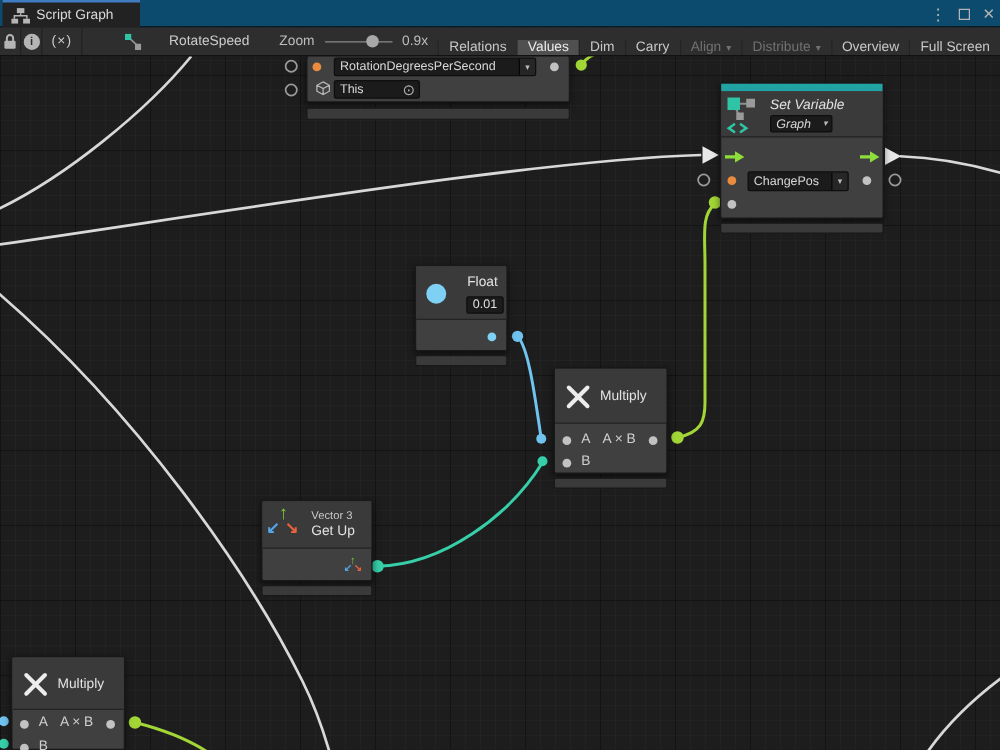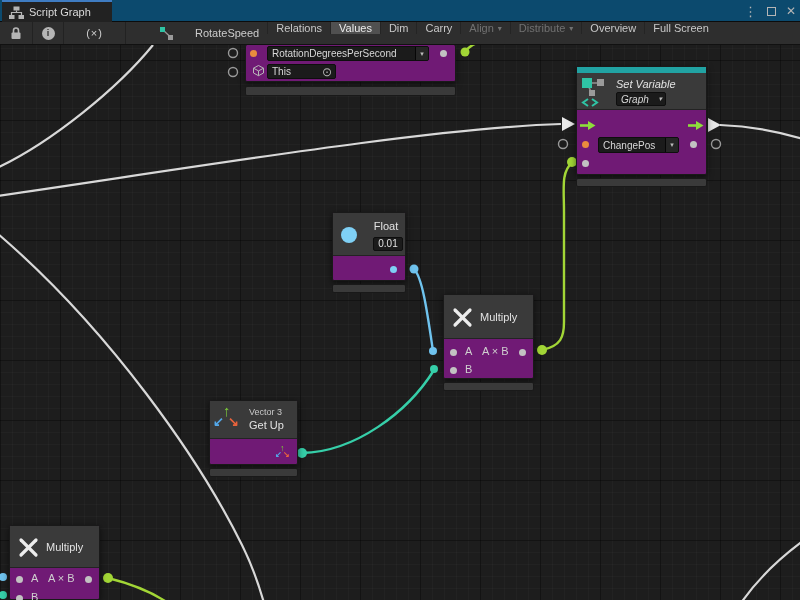--- a/index.html
+++ b/index.html
@@ -34,38 +34,38 @@
   .tbtn.b-lock { width:33px; }
   .tbtn.b-info { width:31px; }
   .tbtn.b-code { width:62px; font-size:11px; color:#cfcfcf; letter-spacing:1px; }
   .infocircle { width:13px; height:13px; border-radius:50%; background:#b5b5b5; color:#2d2d2d;
     font-weight:bold; font-size:9px; display:flex; align-items:center; justify-content:center; }
   .graph-ref { margin-left:34px; display:flex; align-items:center; gap:22px; color:#cccccc; }
   .zoom-sec { margin-left:24px; display:flex; align-items:center; gap:8px; color:#bdbdbd; }
   .slider { position:relative; width:54px; height:10px; }
   .slider .track { position:absolute; left:0; top:5px; width:54px; height:1px; background:#8a8a8a; }
   .slider .handle { position:absolute; left:33px; top:0; width:10px; height:10px; border-radius:50%; background:#a8a8a8; }
-  .viewbtns { margin-left:8px; display:flex; align-items:flex-start; }
+  .viewbtns { margin-left:8px; display:flex; align-items:flex-end; }
   .vbtn { display:flex; align-items:center; padding:0 8px; border-left:1px solid #242424; color:#c8c8c8; gap:4px; }
   .vbtn.active { background:#505050; color:#ececec; }
   .vbtn.disabled { color:#717171; }
   .vbtn .dd { font-size:8px; }
 
   
   .group { position:absolute; left:157px; top:183px; width:413px; height:331px; z-index:1;
     background:rgba(98,136,178,0.20); border:1px solid rgba(132,170,210,0.55); border-radius:7px;
     box-shadow:0 0 10px rgba(70,110,160,0.25); }
   .group-header { height:21px; background:rgba(134,168,206,0.35); border-radius:6px 6px 0 0;
     display:flex; align-items:center; padding-left:10px; color:#e6edf5; font-size:12px; }
 
   
   svg.wires { position:absolute; left:0; top:0; z-index:2; pointer-events:none; }
 
   
-  .node { position:absolute; z-index:3; background:#701a75; border:1px solid #191919; border-radius:2px;
+  .node { position:absolute; z-index:3; background:#404040; border:1px solid #191919; border-radius:2px;
     box-shadow:0 2px 6px rgba(0,0,0,0.55); }
   .nfooter { position:absolute; z-index:3; background:#3a3a3a; border:1px solid #191919; border-radius:2px; }
   .nheader { background:#3a3a3a; border-bottom:1px solid #232323; position:relative; }
   .dot { position:absolute; width:7px; height:7px; border-radius:50%; background:#c2c2c2; }
   .dot.orange { background:#ea8c3d; }
   .dot.blue { background:#7fd0f5; }
   .plabel { position:absolute; color:#cfcfcf; font-size:11px; }
   .vchip { position:absolute; background:#1b1b1b; border:1px solid #0e0e0e; border-radius:2px;
     display:flex; align-items:center; color:#d8d8d8; font-size:10px; overflow:hidden; }
   .vchip .txt { flex:1; padding:0 4px; overflow:hidden; text-overflow:ellipsis; white-space:nowrap; }
@@ -299,20 +299,28 @@
     </div>
     <div class="tbtn b-code">(×)</div>
     <div class="graph-ref">
       <svg width="13" height="13" viewBox="0 0 13 13">
         <line x1="2.5" y1="2.5" x2="10.5" y2="10" stroke="#999" stroke-width="1.3"></line>
         <rect x="0" y="0" width="5" height="5" fill="#2fc4a5"></rect>
         <rect x="8" y="8" width="5" height="5" fill="#9a9a9a"></rect>
       </svg>
       <span>RotateSpeed</span>
     </div>
+    <div class="zoom-sec">
+      <span>Zoom</span>
+      <div class="slider">
+        <div class="track"></div>
+        <div class="handle"></div>
+      </div>
+      <span>0.9x</span>
+    </div>
     <div class="viewbtns">
       <div class="vbtn">
           <span>Relations</span>
         </div>
       <div class="vbtn active">
           <span>Values</span>
         </div>
       <div class="vbtn">
           <span>Dim</span>
         </div>

